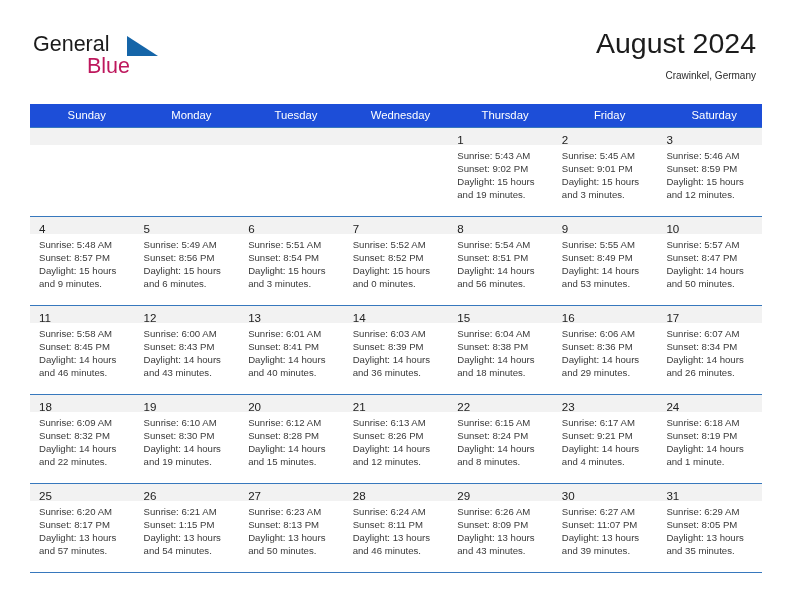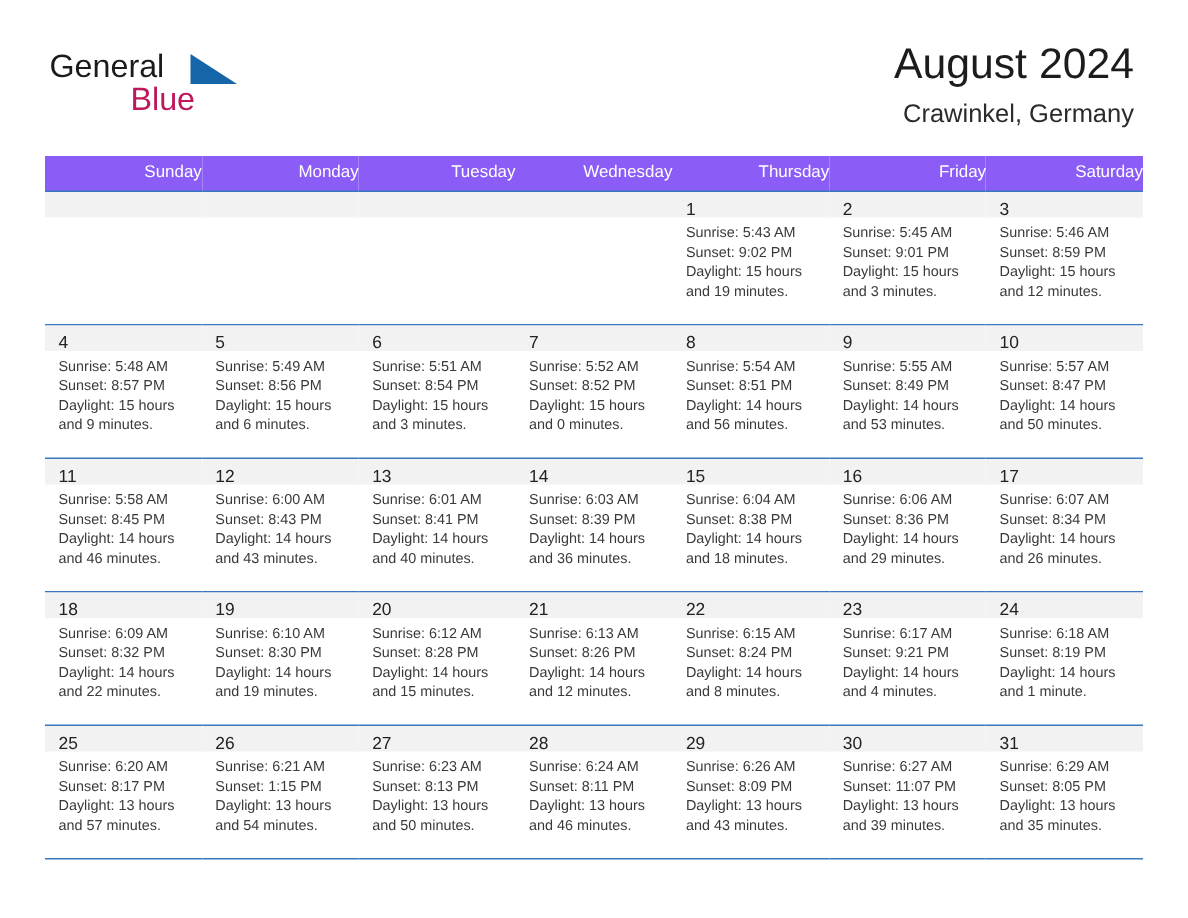--- a/index.html
+++ b/index.html
@@ -71,21 +71,21 @@
     text-align: right;
   }
   .cal-title {
     font-size: 28.5px;
     color: #1c1c1c;
     line-height: 34px;
     white-space: nowrap;
     font-family: "Liberation Sans", sans-serif;
   }
   .cal-subtitle {
-    font-size: 17px;
+    font-size: 10px;
     color: #2b2b2b;
     line-height: 18px;
     margin-top: 7px;
     white-space: nowrap;
     font-family: "Liberation Sans", sans-serif;
   }
 
   
   .calendar {
     position: absolute;
@@ -94,25 +94,25 @@
     width: 732px;
   }
   table.cal-table {
     border-collapse: collapse;
     table-layout: fixed;
     width: 732px;
   }
   table.cal-table col { width: 104.57px; }
 
   thead th {
-    background: #8b5cf6;
+    background: #1d4ed8;
     color: #ffffff;
     font-size: 11.3px;
     font-weight: normal;
-    text-align: right;
+    text-align: center;
     padding: 5px 0 5px 9px;
     height: 12px;
     line-height: 13px;
     font-family: "Liberation Sans", sans-serif;
   }
 
   tbody td {
     vertical-align: top;
     padding: 0;
     border-top: 1.3px solid #3778bd;

